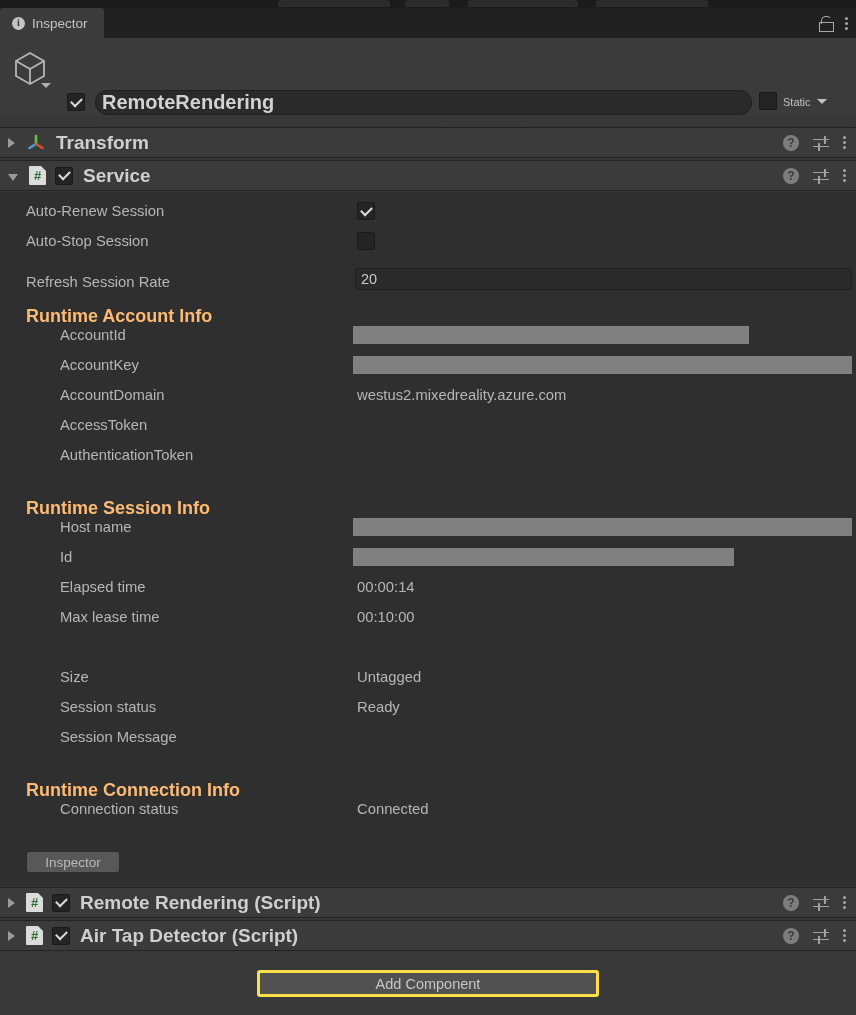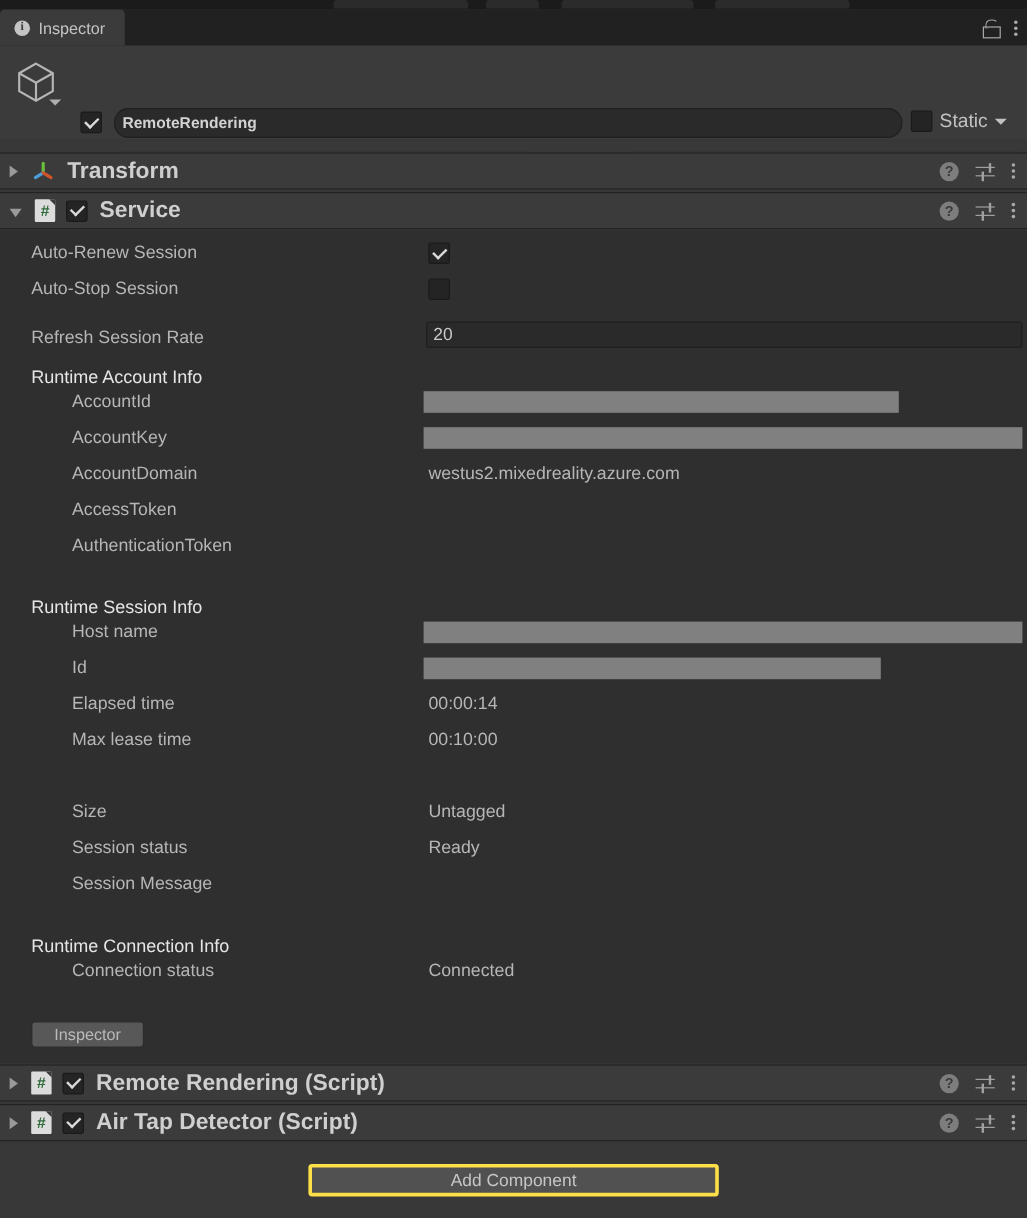--- a/index.html
+++ b/index.html
@@ -73,28 +73,28 @@
   }
   .ck.checked::after {
     content: ""; width: 9px; height: 5px;
     border-left: 2.2px solid #dadada; border-bottom: 2.2px solid #dadada;
     transform: rotate(-45deg) translate(1px, -1px);
   }
   .go-enable { position: absolute; left: 67px; top: 55px; }
   .name-field {
     position: absolute; left: 95px; top: 52px; width: 657px; height: 25px;
     background: #2a2a2a; border: 1px solid #1f1f1f; border-radius: 12px;
-    color: #d2d2d2; font-size: 13px; font-weight: bold;
+    color: #d2d2d2; font-size: 20px; font-weight: bold;
     display: flex; align-items: center; padding-left: 6px;
   }
   .static-box { position: absolute; left: 759px; top: 54px; }
   .static-label {
     position: absolute; left: 783px; top: 54px; height: 19px;
     display: flex; align-items: center; gap: 6px;
-    color: #c2c2c2; font-size: 16px;
+    color: #c2c2c2; font-size: 11px;
   }
   .tri-down { width: 0; height: 0; border-left: 5px solid transparent; border-right: 5px solid transparent; border-top: 5px solid #c2c2c2; }
 
   .row-tl { position: absolute; top: 88px; height: 22px; display: flex; align-items: center; }
   .tl-label { color: #b3b3b3; font-size: 14px; text-align: right; }
   .dropdown {
     height: 22px; background: #4a4a4a; border: 1px solid #333;
     border-radius: 2px; display: flex; align-items: center;
     padding: 0 6px; color: #cfcfcf; font-size: 14px; position: relative;
   }
@@ -140,21 +140,21 @@
   .preset-ico b { position: absolute; width: 1.7px; height: 8px; background: #a0a0a0; display: block; }
 
   
   .body { position: absolute; left: 0; width: 856px; background: #2f2f2f; }
   .prop-row { position: absolute; left: 0; width: 760px; height: 30px; display: flex; align-items: center; }
   .prop-label { color: #b6b6b6; font-size: 14.8px; }
   .prop-label.indent { padding-left: 60px; }
   .prop-label.flat { padding-left: 26px; }
   .prop-value { position: absolute; left: 357px; color: #b6b6b6; font-size: 14.8px; }
   .section-head {
-    position: absolute; left: 26px; color: #e5e5e5; font-size: 15px; font-weight: normal;
+    position: absolute; left: 26px; color: #fdba74; font-size: 18px; font-weight: bold;
   }
   .redact { position: absolute; background: #808080; height: 18px; }
   .num-field {
     position: absolute; left: 355px; width: 497px; height: 22px;
     background: #2a2a2a; border: 1px solid #1f1f1f; border-radius: 2px;
     color: #c9c9c9; font-size: 14.5px; display: flex; align-items: center; padding-left: 5px;
   }
   .inspector-btn {
     position: absolute; left: 26px; width: 94px; height: 22px;
     background: #585858; border: 1px solid #2c2c2c; border-radius: 3px;

